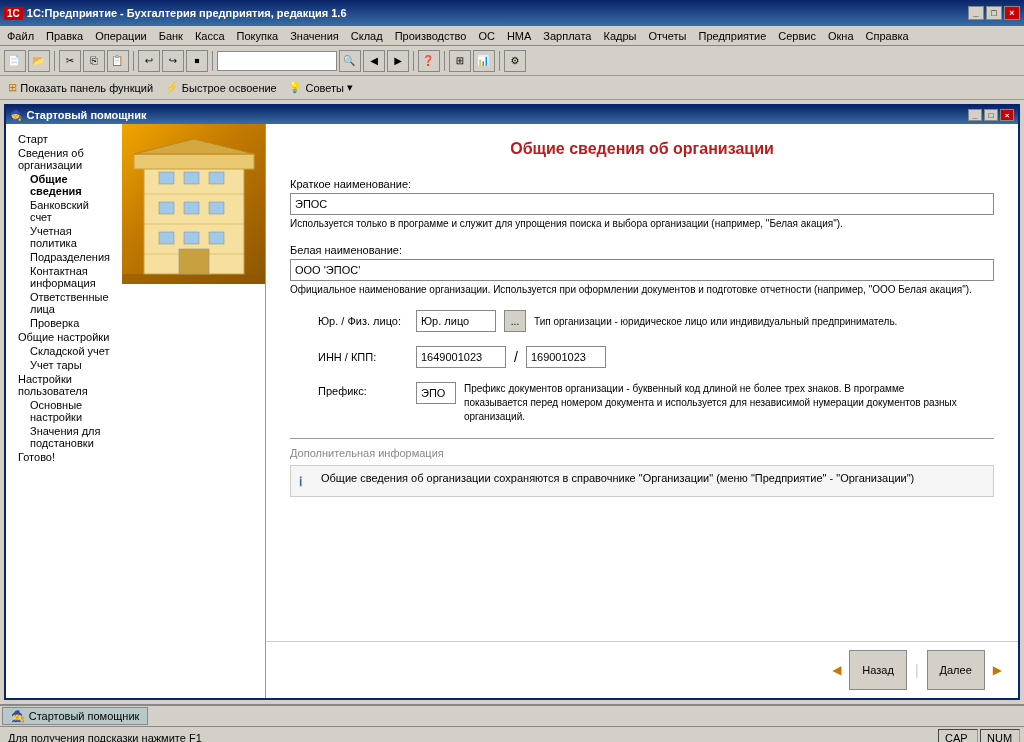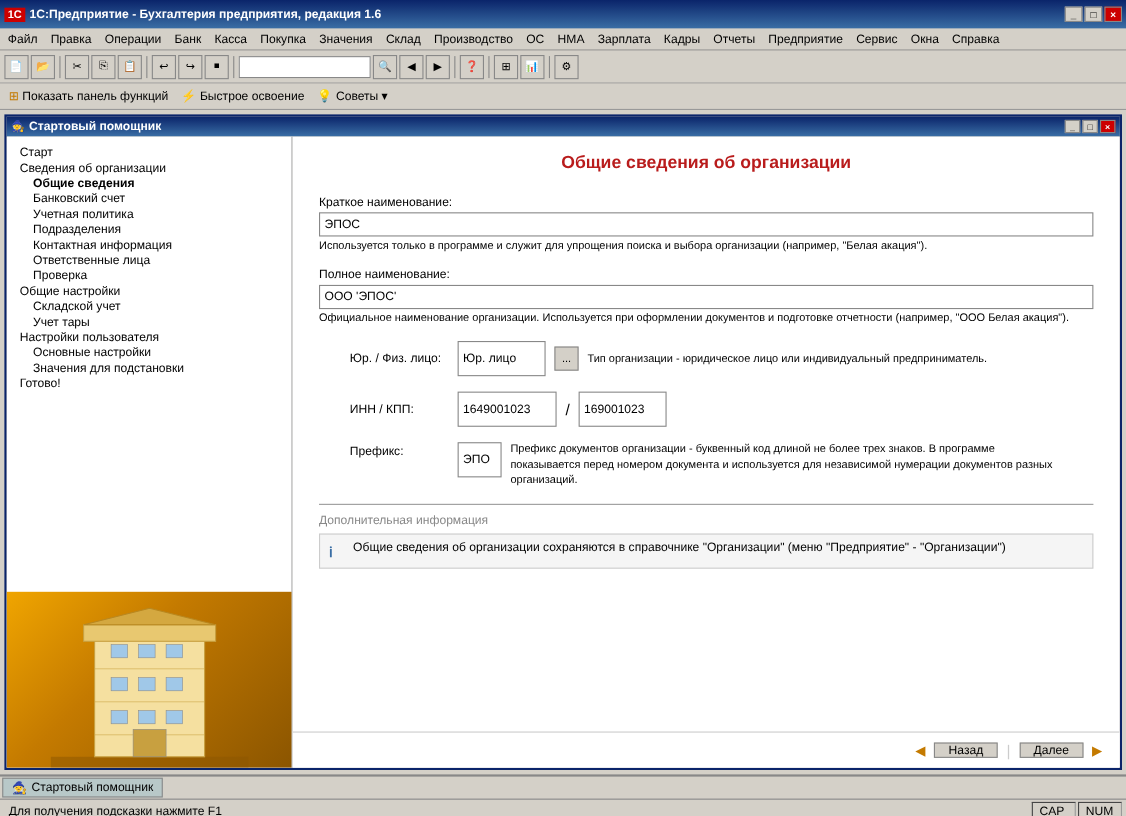--- a/index.html
+++ b/index.html
@@ -148,21 +148,21 @@
       overflow: hidden;
     }
 
     
     .left-panel {
       width: 260px;
       min-width: 260px;
       background: white;
       border-right: 1px solid #999;
       display: flex;
-      flex-direction: column;
+      flex-direction: row;
       overflow: hidden;
     }
     .left-nav {
       flex: 1;
       padding: 8px;
       font-size: 11px;
     }
     .nav-item {
       padding: 1px 4px;
       cursor: pointer;
@@ -241,21 +241,21 @@
       align-items: center;
       gap: 8px;
       margin-bottom: 14px;
       margin-left: 28px;
     }
     .form-row-label {
       min-width: 90px;
       font-size: 11px;
     }
     .form-row-input {
-      height: 32px;
+      height: 22px;
       border: 1px solid #888;
       padding: 2px 4px;
       font-size: 11px;
       font-family: 'Tahoma', 'Arial', sans-serif;
       background: white;
     }
     .form-row-btn {
       width: 22px; height: 22px;
       border: 1px solid #888;
       background: #d4d0c8;
@@ -302,21 +302,21 @@
     .nav-buttons {
       display: flex;
       justify-content: flex-end;
       align-items: center;
       padding: 8px 16px;
       border-top: 1px solid #ccc;
       gap: 8px;
       background: white;
     }
     .nav-btn {
-      height: 14px;
+      height: 40px;
       padding: 0 12px;
       border: 1px solid #888;
       background: #d4d0c8;
       cursor: pointer;
       font-size: 11px;
       font-family: 'Tahoma', 'Arial', sans-serif;
       display: flex; align-items: center; gap: 4px;
     }
     .nav-separator { color: #ccc; font-size: 14px; }
 
@@ -512,21 +512,21 @@
         <div class="right-content">
           <div class="page-title">Общие сведения об организации</div>
 
           <div class="form-group">
             <div class="form-label">Краткое наименование:</div>
             <input class="form-input" type="text" value="ЭПОС" style="">
             <div class="form-hint">Используется только в программе и служит для упрощения поиска и выбора организации (например, "Белая акация").</div>
           </div>
 
           <div class="form-group">
-            <div class="form-label">Полное наименование:</div>
+            <div class="form-label">Белая наименование:</div>
             <input class="form-input" type="text" value="ООО 'ЭПОС'" style="">
             <div class="form-hint">Официальное наименование организации. Используется при оформлении документов и подготовке отчетности (например, "ООО Белая акация").</div>
           </div>
 
           <div class="form-row">
             <div class="form-row-label">Юр. / Физ. лицо:</div>
             <input class="form-row-input" type="text" style="width: 80px;" value="Юр. лицо">
             <div class="form-row-btn">...</div>
             <div class="form-row-hint">Тип организации - юридическое лицо или индивидуальный предприниматель.</div>
           </div>

